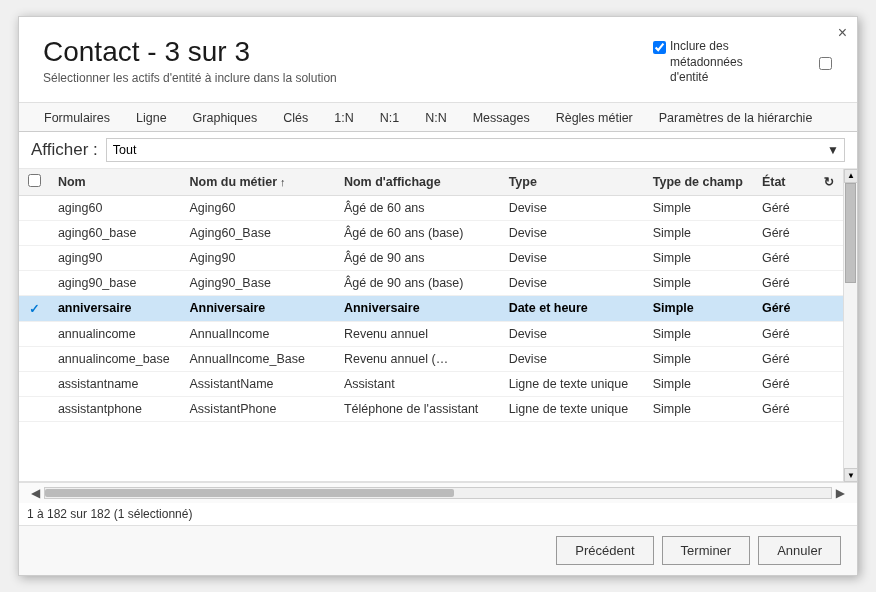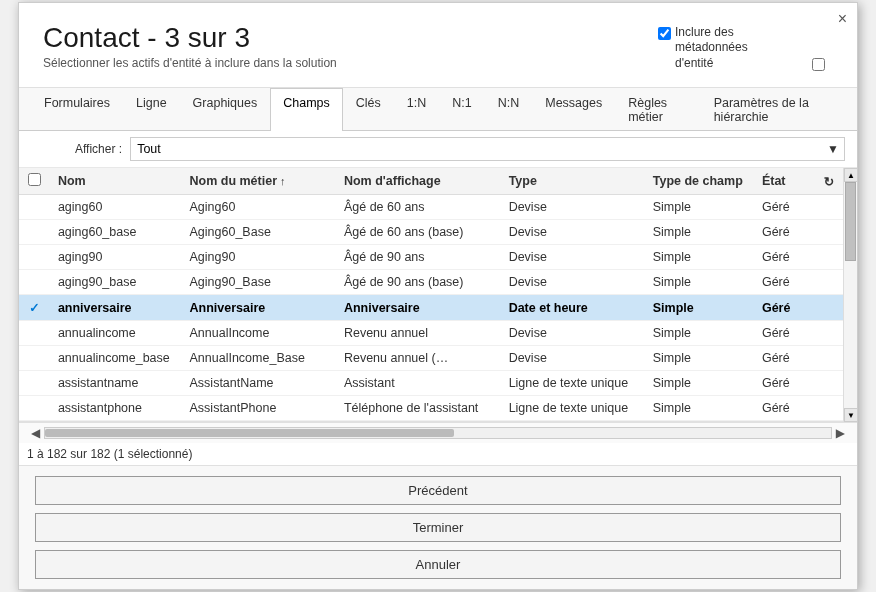--- a/index.html
+++ b/index.html
@@ -27,38 +27,38 @@
       top: 8px;
       right: 10px;
       font-size: 16px;
       cursor: pointer;
       color: #555;
       background: none;
       border: none;
       line-height: 1;
     }
     .dialog-header {
-      padding: 18px 32px 6px 24px;
+      padding: 18px 25px 6px 24px;
       border-bottom: 1px solid #e0e0e0;
     }
     .dialog-title {
       font-size: 28px;
       font-weight: 300;
       color: #1a1a1a;
       line-height: 1.2;
     }
     .dialog-subtitle {
       font-size: 12px;
       color: #555;
       margin-top: 2px;
     }
     .dialog-options {
       display: flex;
-      align-items: flex-end;
-      gap: 24px;
+      align-items: center;
+      gap: 36px;
       margin-top: 4px;
       padding-bottom: 10px;
       justify-content: flex-end;
     }
     .checkbox-group {
       display: flex;
       align-items: flex-start;
       gap: 4px;
       font-size: 12px;
       color: #333;
@@ -92,23 +92,22 @@
       color: #000;
     }
     .filter-row {
       display: flex;
       align-items: center;
       padding: 6px 12px;
       gap: 8px;
       border-bottom: 1px solid #e8e8e8;
     }
     .filter-label {
-      font-size: 12px;
-      color: #333;
-      margin-left: 44px;
+      font-size: 17px;
+      color: #333;
     }
     .filter-select-wrap {
       position: relative;
       flex: 1;
     }
     .filter-select {
       width: 100%;
       padding: 4px 24px 4px 6px;
       border: 1px solid #ccc;
       font-size: 12.5px;
@@ -209,21 +208,20 @@
       font-size: 12px;
       color: #333;
       border-bottom: 1px solid #e0e0e0;
     }
     .dialog-footer {
       display: flex;
       justify-content: flex-end;
       padding: 10px 16px;
       gap: 8px;
       background: #f8f8f8;
-      flex-direction: column;
     }
     .btn {
       padding: 6px 18px;
       font-size: 13px;
       border: 1px solid #999;
       background: #f4f4f4;
       cursor: pointer;
       color: #333;
     }
     .right-scrollbar {
@@ -295,21 +293,20 @@
           <input type="checkbox" style="">
         </label>
       </div>
     </div>
   </div>
 
   <div class="tabs-bar">
     <div class="tab">Formulaires</div>
     <div class="tab">Ligne</div>
     <div class="tab">Graphiques</div>
-    <div class="tab active">Champs</div>
     <div class="tab">Clés</div>
     <div class="tab">1:N</div>
     <div class="tab">N:1</div>
     <div class="tab">N:N</div>
     <div class="tab">Messages</div>
     <div class="tab">Règles métier</div>
     <div class="tab">Paramètres de la hiérarchie</div>
   </div>
 
   <div class="filter-row">

